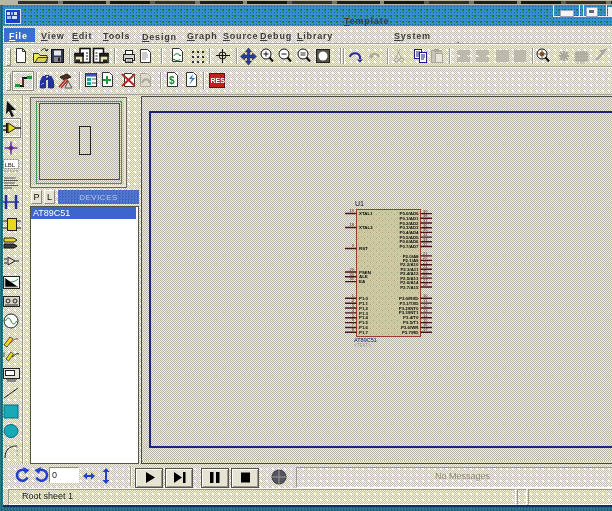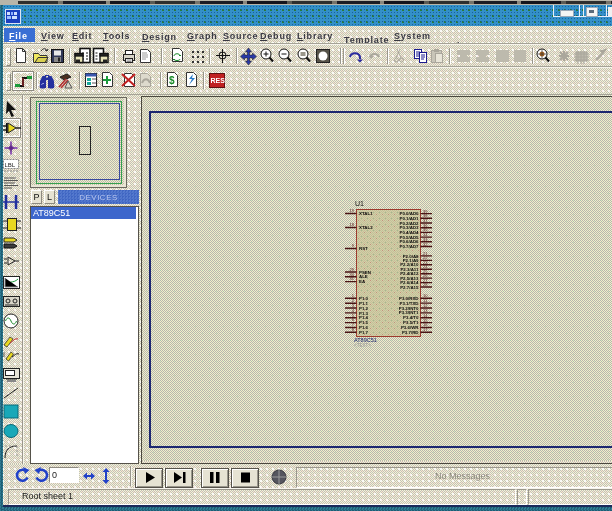--- a/index.html
+++ b/index.html
@@ -62,21 +62,21 @@
 <div class="abs" style="left:4px;top:28px;width:31px;height:14px;background:#3a6fd4;"></div>
 <div class="mitem" style="left:9px;top:31px;color:#fff;"><u>F</u>ile</div>
 <div class="mitem" style="left:41px;top:31px;"><u>V</u>iew</div>
 <div class="mitem" style="left:72px;top:31px;"><u>E</u>dit</div>
 <div class="mitem" style="left:103px;top:31px;"><u>T</u>ools</div>
 <div class="mitem" style="left:142px;top:32px;"><u>D</u>esign</div>
 <div class="mitem" style="left:187px;top:31px;"><u>G</u>raph</div>
 <div class="mitem" style="left:223px;top:31px;"><u>S</u>ource</div>
 <div class="mitem" style="left:260px;top:31px;"><u>D</u>ebug</div>
 <div class="mitem" style="left:297px;top:31px;"><u>L</u>ibrary</div>
-<div class="mitem" style="left:344px;top:35px;"><u>T</u>emplate</div>
+<div class="mitem" style="left:344px;top:16px;"><u>T</u>emplate</div>
 <div class="mitem" style="left:394px;top:31px;"><u>S</u>ystem</div>
 <div class="mitem" style="left:437px;top:41px;padding-left:7px;"><u>H</u>elp</div>
 
 <div class="abs spk" style="left:3px;top:44px;width:609px;height:23px;border-top:1px solid #f6f4ec;"></div>
 <div class="abs" style="left:6px;top:48px;width:3px;height:16px;border-left:1px solid #fff;border-top:1px solid #fff;border-right:1px solid #8d8a80;border-bottom:1px solid #8d8a80;"></div>
 <svg class="abs" style="left:0;top:44px;" width="612" height="23" id="tb1">
 <g stroke-width="1">
 
 <path d="M16.5 4.5h6l3 3v11h-9z" fill="#fff" stroke="#333"></path>
         <path d="M22.5 4.5v3h3" fill="none" stroke="#333"></path>

